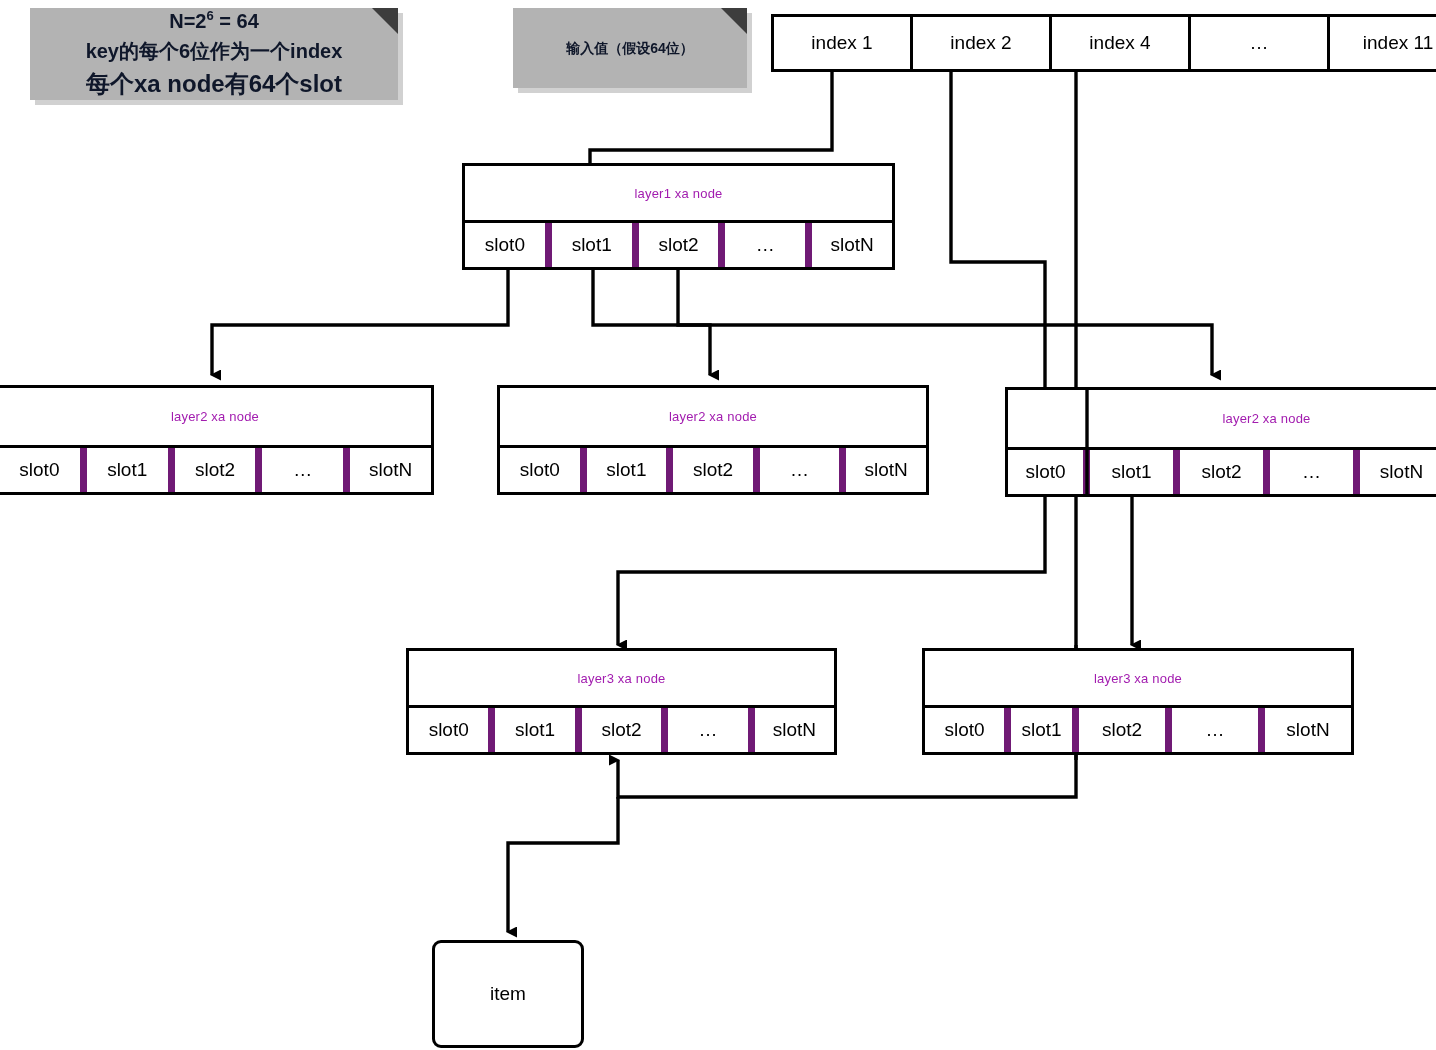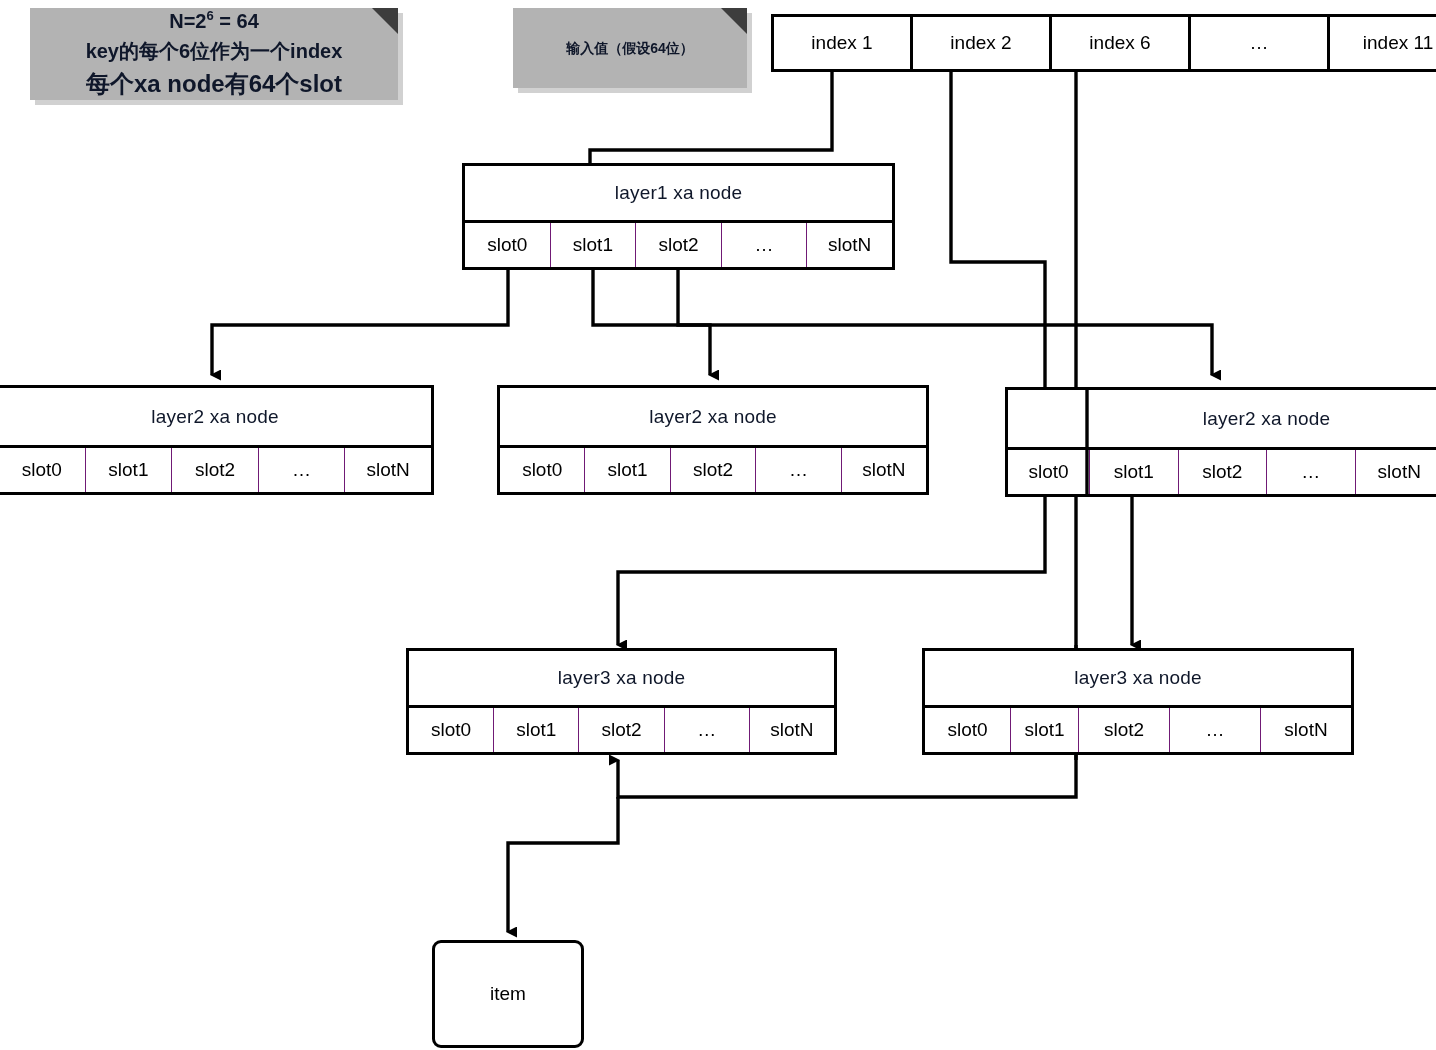--- a/index.html
+++ b/index.html
@@ -62,36 +62,36 @@
     border: 3px solid #000;
     background: #fff;
     display: flex;
     flex-direction: column;
   }
   .xanode .title {
     flex: 1 1 auto;
     display: flex;
     align-items: center;
     justify-content: center;
-    font-size: 19px;
-    color: #0f172a;
+    font-size: 13px;
+    color: #a21caf;
     letter-spacing: 0.2px;
   }
   .xanode .slots {
     display: flex;
     flex: 0 0 auto;
     border-top: 3px solid #000;
     height: 44px;
   }
   .xanode .slot {
     flex: 1 1 0;
     display: flex;
     align-items: center;
     justify-content: center;
-    border-right: 1px solid #701a75;
+    border-right: 7px solid #701a75;
     font-size: 19px;
     box-sizing: border-box;
   }
   .xanode .slot:last-child { border-right: none; }
 
   
   .indexbar {
     position: absolute;
     display: flex;
     box-sizing: border-box;
@@ -170,21 +170,21 @@
   </div>
 
   <div class="note" style="left:513px; top:8px; width:234px; height:80px;">
     <span class="fold"></span>
     <div class="line" style="font-size:14px;">输入值（假设64位）</div>
   </div>
 
   <div class="indexbar" style="left:771px; top:14px; width:698px;">
     <div class="cell">index 1</div>
     <div class="cell">index 2</div>
-    <div class="cell">index 6</div>
+    <div class="cell">index 4</div>
     <div class="cell">…</div>
     <div class="cell">index 11</div>
   </div>
 
   <div class="xanode" style="left:462px; top:163px; width:433px; height:107px;">
     <div class="title">layer1 xa node</div>
     <div class="slots">
       <div class="slot">slot0</div>
       <div class="slot">slot1</div>
       <div class="slot">slot2</div>

